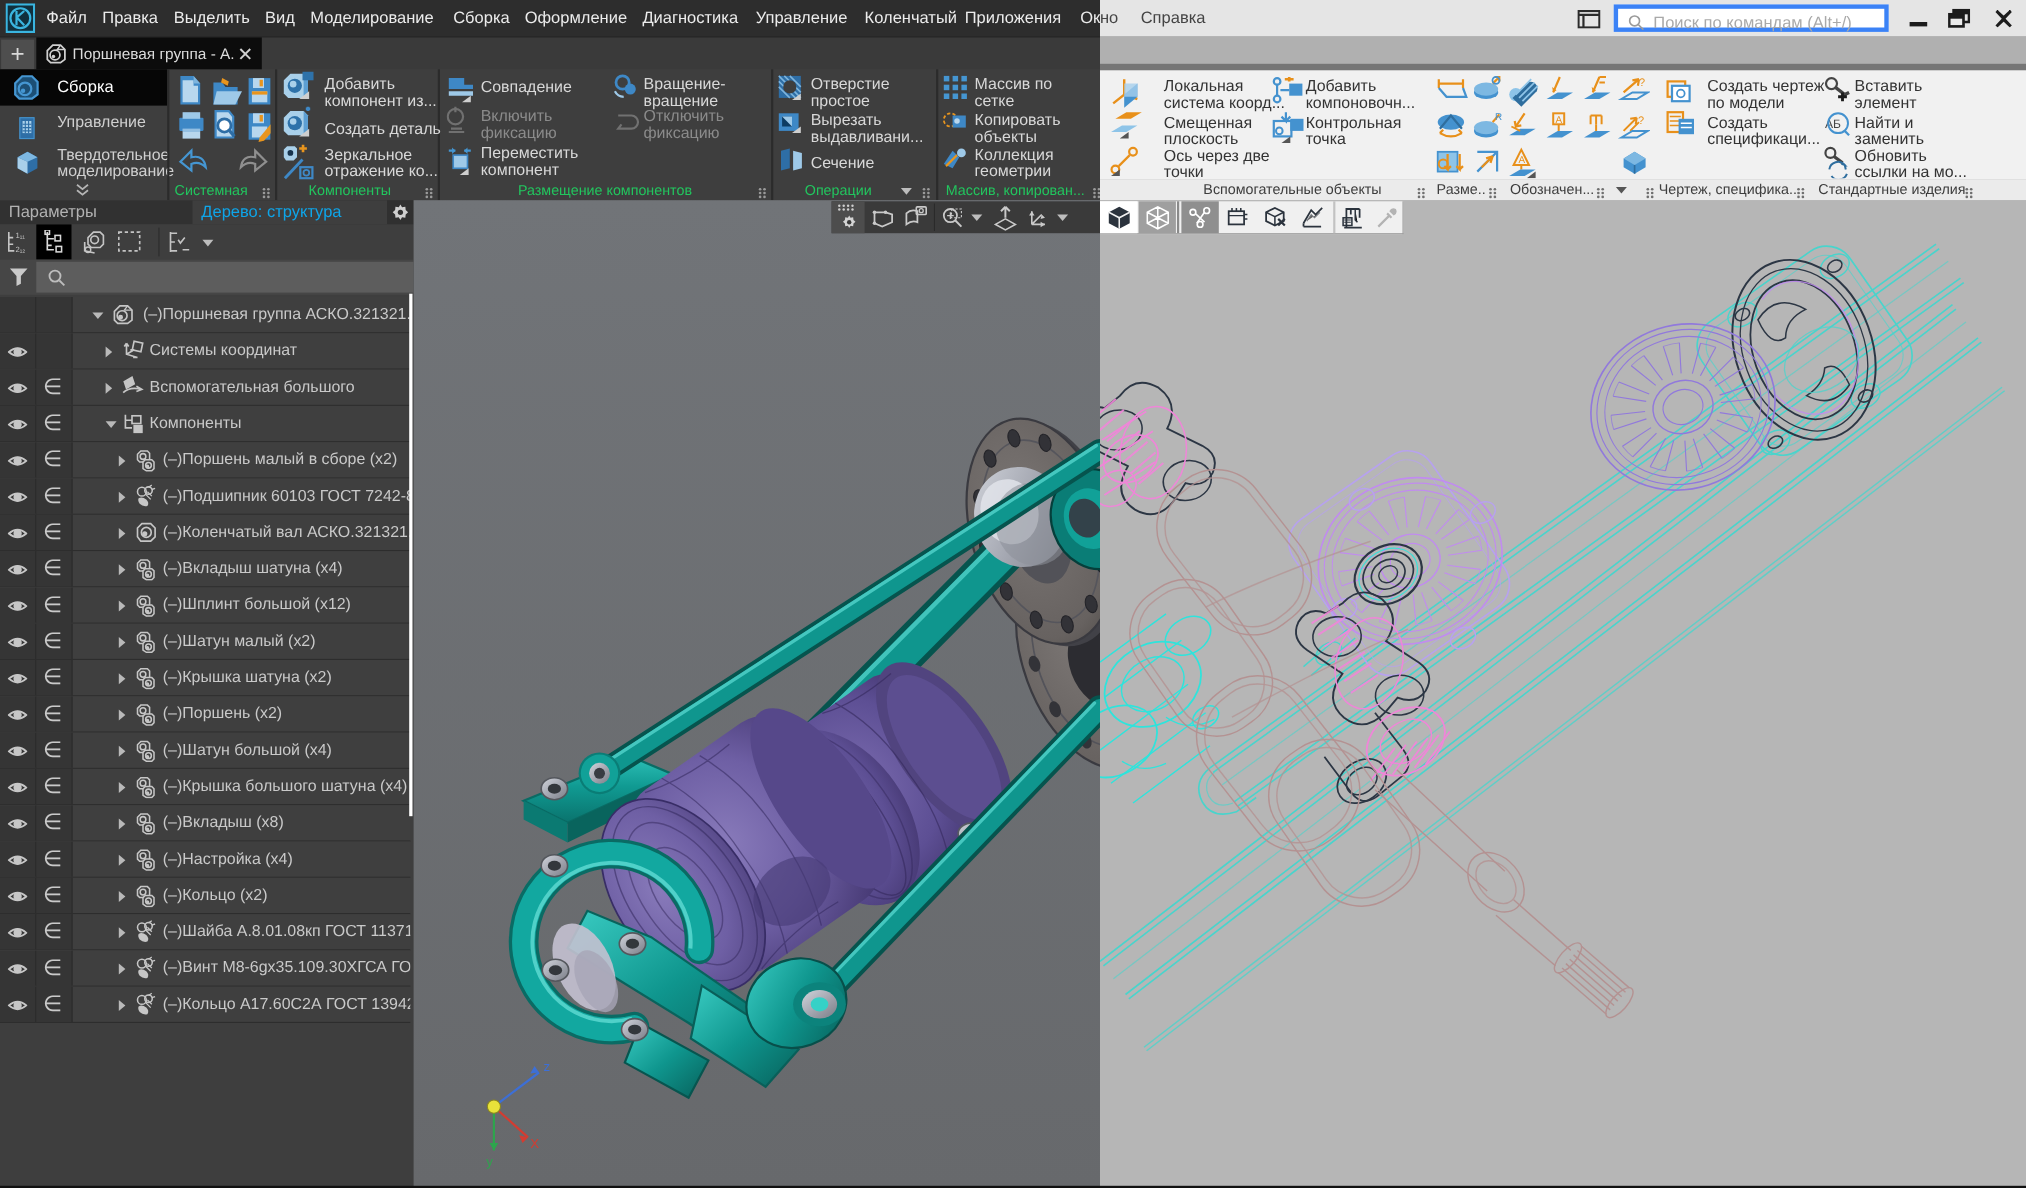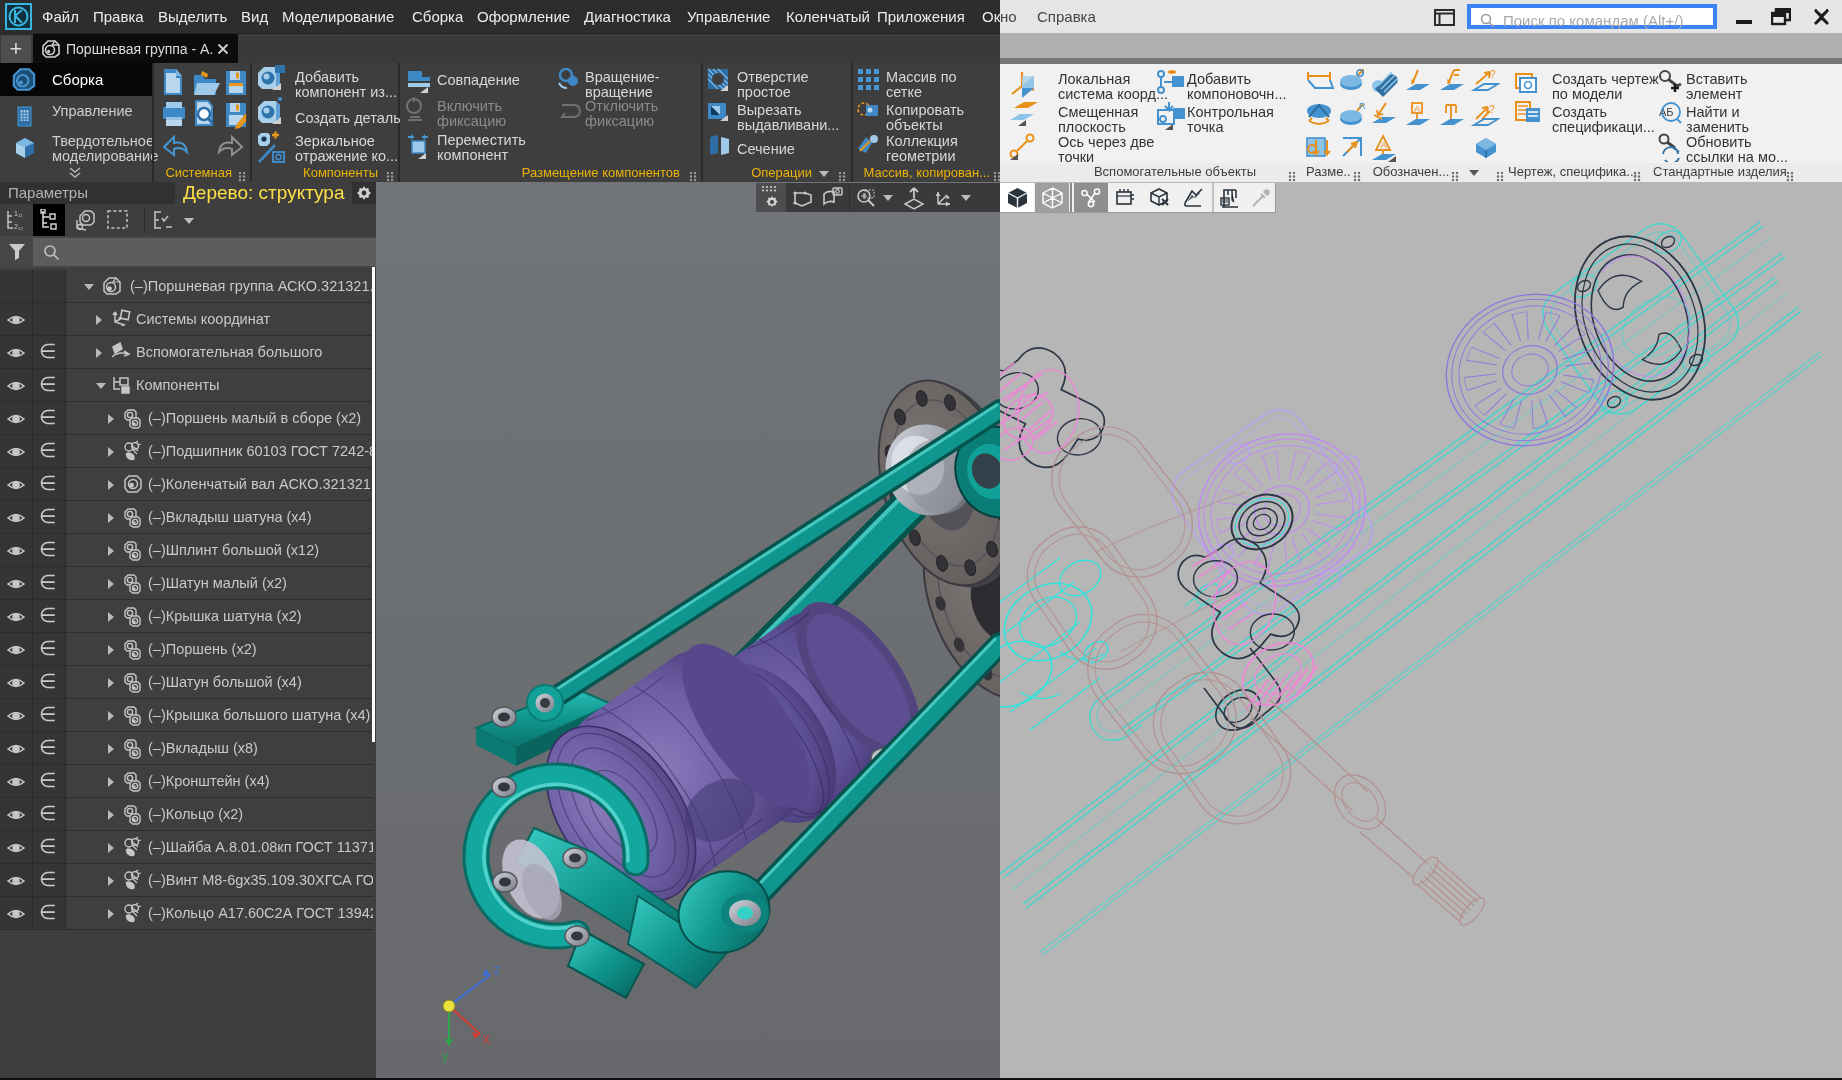--- a/index.html
+++ b/index.html
@@ -11,21 +11,21 @@
 
 #dark { position:absolute; left:0; top:0; width:1000px; height:1080px; overflow:hidden; }
 #menubar { position:absolute; left:0; top:0; width:1000px; height:33px; background:#2d2d2d; }
 #menubar .mi { position:absolute; top:0; height:33px; line-height:33px; color:#ececec; font-size:15px; white-space:nowrap; }
 #tabrow { position:absolute; left:0; top:33px; width:1000px; height:30px; background:#3a3a3a; border-top:1px solid #222; }
 #plusbtn { position:absolute; left:1px; top:2px; width:30px; height:27px; background:#4e4e4e; color:#d9d9d9; font-size:22px; text-align:center; line-height:26px; }
 #tab { position:absolute; left:33px; top:0; width:205px; height:30px; background:#0c0c0c; color:#dcdcdc; font-size:14px; line-height:30px; }
 #tab .ttl { position:absolute; left:33px; top:0; width:147px; overflow:hidden; white-space:nowrap; }
 #ribbon { position:absolute; left:0; top:63px; width:1000px; height:119px; background:#3e3e3e; }
 .vsep { position:absolute; top:0; width:2px; height:119px; background:#2b2b2b; }
-.glabel { position:absolute; top:101px; height:18px; line-height:17px; font-size:13px; color:#eab308; text-align:right; white-space:nowrap; }
+.glabel { position:absolute; top:101px; height:18px; line-height:17px; font-size:13px; color:#22c55e; text-align:center; white-space:nowrap; }
 .grip { position:absolute; top:105px; width:8px; height:11px; color:#9a9a9a; }
 .btxt { position:absolute; font-size:14.5px; line-height:15px; color:#d8d8d8; white-space:nowrap; }
 .btxt.dis { color:#8b8b8b; }
 .modebtn { position:absolute; left:0; width:152px; color:#cfcfcf; font-size:14.5px; line-height:15px; }
 
 #panel { position:absolute; left:0; top:182px; width:376px; height:898px; background:#3e3e3e; overflow:hidden; }
 #phdr { position:absolute; left:0; top:0; width:376px; height:22px; background:#313131; }
 #ptoolbar { position:absolute; left:0; top:22px; width:376px; height:32px; background:#3e3e3e; }
 #psearch { position:absolute; left:0; top:54px; width:376px; height:32px; background:#464646; }
 #tree { position:absolute; left:0; top:88px; width:376px; height:660px; }
@@ -321,21 +321,21 @@
       </g>
     </svg>
     <div class="btxt" style="left:886px;top:7px">Массив по<br>сетке</div>
     <div class="btxt" style="left:886px;top:40px">Копировать<br>объекты</div>
     <div class="btxt" style="left:886px;top:71px">Коллекция<br>геометрии</div>
   </div>
   <div id="panel">
     <div id="phdr">
       <span class="abs" style="left:8px;top:0;height:22px;line-height:21px;font-size:15px;color:#b2b2b2">Параметры</span>
       <div class="abs" style="left:175px;top:0;width:177px;height:22px;background:#3e3e3e">
-        <span class="abs" style="left:8px;top:0;height:22px;line-height:21px;font-size:19px;color:#fde047">Дерево: структура</span>
+        <span class="abs" style="left:8px;top:0;height:22px;line-height:21px;font-size:15px;color:#0ea5e9">Дерево: структура</span>
       </div>
       <div class="abs" style="left:352px;top:0;width:24px;height:22px;background:#303030">
         <svg class="abs" style="left:4px;top:3px" width="16" height="16" viewBox="0 0 16 16">
           <path d="M8 1 L9.5 3.5 L12.5 3 L12.8 6 L15 8 L12.8 10 L12.5 13 L9.5 12.5 L8 15 L6.5 12.5 L3.5 13 L3.2 10 L1 8 L3.2 6 L3.5 3 L6.5 3.5 Z" fill="#cfcfcf"></path>
           <circle cx="8" cy="8" r="2.4" fill="#303030"></circle>
         </svg>
       </div>
     </div>
     <div id="ptoolbar">
       <svg class="abs" style="left:5px;top:5px" width="24" height="22" viewBox="0 0 24 22">
@@ -576,21 +576,21 @@
             <div class="tgut">
               <svg class="abs" style="left:7px;top:9px" width="18" height="16" viewBox="0 0 18 16">
                 <use href="#eye"></use>
               </svg>
               <span class="ein">∈</span>
             </div>
             <div class="tarr arr-r" style="left:108px"></div>
             <svg class="abs" style="left:122px;top:5px" width="22" height="22" viewBox="0 0 22 22">
               <use href="#isub"></use>
             </svg>
-            <span class="tname" style="left:148px">(–)Кронштейн (x4)</span>
+            <span class="tname" style="left:148px">(–)Настройка (x4)</span>
           </div>
 <div class="trow" style="top:528px">
             <div class="tgut">
               <svg class="abs" style="left:7px;top:9px" width="18" height="16" viewBox="0 0 18 16">
                 <use href="#eye"></use>
               </svg>
               <span class="ein">∈</span>
             </div>
             <div class="tarr arr-r" style="left:108px"></div>
             <svg class="abs" style="left:122px;top:5px" width="22" height="22" viewBox="0 0 22 22">

